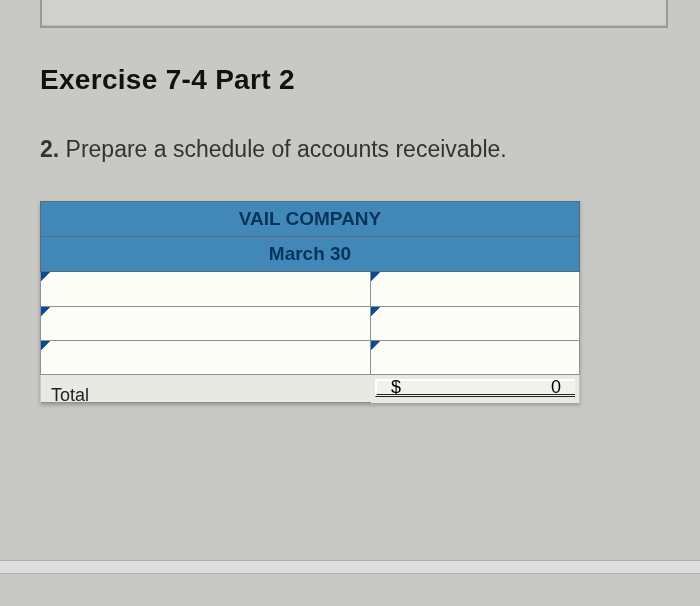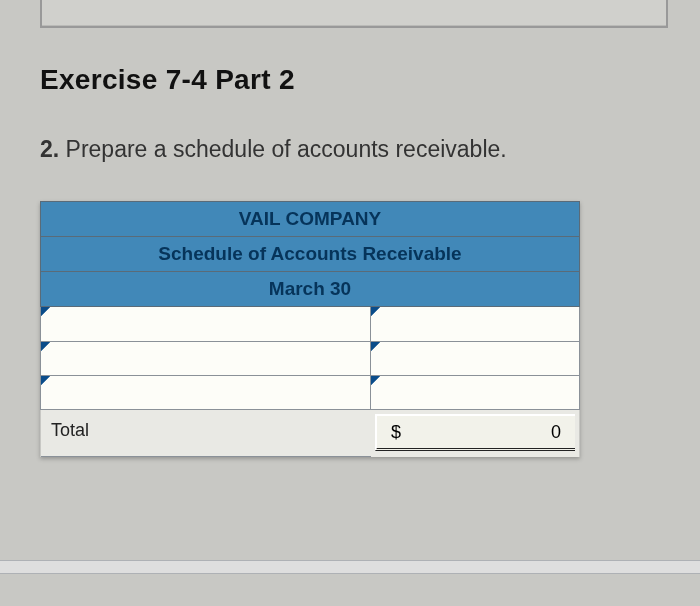--- a/index.html
+++ b/index.html
@@ -74,21 +74,21 @@
     .marker::after{
       content:"";
       position:absolute;
       left:-9px; top:0;
       border-style: solid;
       border-width: 9px 9px 0 0;
       border-color: #0a4c8a transparent transparent transparent;
     }
     .total-row {
       display: flex;
-      height: 47px;
+      height: 28px;
       border-left: 1px solid #c8c8c4;
       border-right: 1px solid #c8c8c4;
     }
     .total-label {
       flex: 0 0 330px;
       padding: 10px 10px 0 10px;
       font-size: 18px;
       color: #222;
       border-bottom: 1px solid #8a9198;
       background: #e9e9e4;
@@ -123,21 +123,20 @@
 <div class="content">
   <h1 class="ex-title">Exercise 7-4 Part 2</h1>
 
   <p class="instruction">
     <span class="num">2.</span>
     <span>Prepare a schedule of accounts receivable.</span>
   </p>
 
   <div class="schedule">
     <div class="hdr">VAIL COMPANY</div>
-    <div class="hdr">Schedule of Accounts Receivable</div>
     <div class="hdr">March 30</div>
 
     <div class="rows">
       <div class="row">
         <div class="cell cell-left">
           <div class="marker"></div>
           <span></span>
         </div>
         <div class="cell cell-right">
           <div class="marker"></div>

